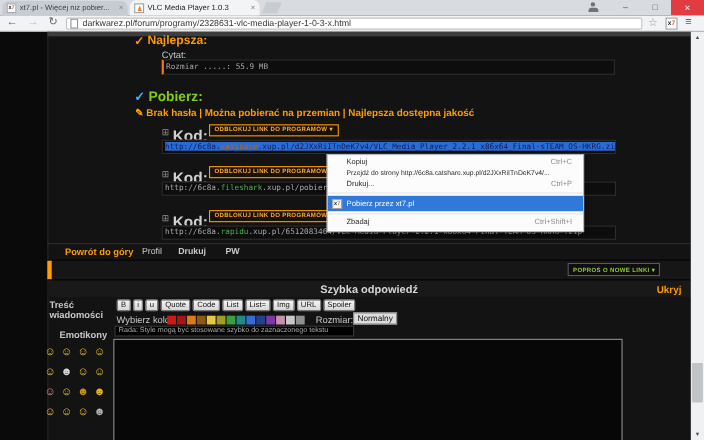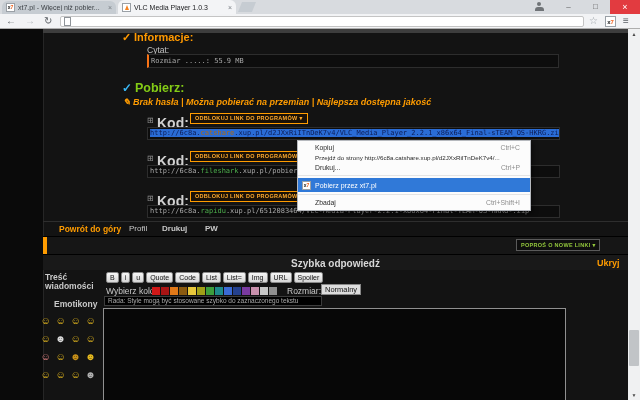--- a/index.html
+++ b/index.html
@@ -80,42 +80,43 @@
       <span>×</span>
     </div>
 </div>
 
 <div class="abs" id="toolbar">
   <span class="abs navico" style="left:6px;top:0">←</span>
   <span class="abs navico" style="left:25px;top:0;color:#b6babf">→</span>
   <span class="abs navico" style="left:44px;top:0">↻</span>
   <div class="abs" id="omnibox" style="left:60px;top:2px;width:524px;height:11px">
     <span class="docicon"></span>
+    <span id="urltext">darkwarez.pl/forum/programy/2328631-vlc-media-player-1-0-3-x.html</span>
   </div>
   <span class="abs" style="left:589px;top:1px;font-size:10px;color:#9aa0a6">☆</span>
   <span class="abs xt7badge" style="left:605px;top:2px;width:11px;height:11px;font-size:6px">
       <span>x</span>
       <span class="seven">7</span>
     </span>
   <span class="abs navico" style="left:623px;top:0">≡</span>
 </div>
 <div class="abs" style="left:0;top:28px;width:640px;height:1px;background:#aeaeae"></div>
 
 <div class="abs" id="post"></div>
 <div class="abs" style="left:43px;top:29px;width:585px;height:4px;background:#3d3d3d"></div>
 
 <span class="abs heading" style="left:122px;top:31px;font-size:11px;color:#ff9900">✓</span>
-<span class="abs heading" style="left:134px;top:31px;font-size:11px;color:#ff9900">Informacje:</span>
+<span class="abs heading" style="left:134px;top:31px;font-size:11px;color:#ff9900">Najlepsza:</span>
 
 <span class="abs" style="left:147px;top:45px;font-size:8.5px;font-weight:normal;color:#c4c4c4">Cytat:</span>
 <div class="abs code" style="left:147px;top:54px;width:412px;height:14px;border-left:2px solid #f97316;line-height:12px">Rozmiar .....: 55.9 MB</div>
 
 <span class="abs heading" style="left:122px;top:81px;font-size:12px;color:#38b7f5">✓</span>
 <span class="abs heading" style="left:135px;top:81px;font-size:12.5px;color:#84cc16">Pobierz:</span>
-<div class="abs" style="left:123px;top:97px;font-size:9px;font-style:italic;font-weight:bold;color:#ff9c00">
+<div class="abs" style="left:123px;top:97px;font-size:9px;font-weight:bold;color:#ff9c00">
   <span>✎</span>
   <span>Brak hasła | Można pobierać na przemian | Najlepsza dostępna jakość</span>
 </div>
 
 <span class="abs kodico" style="left:147px;top:116px">⊞</span>
 <span class="abs kodlabel" style="left:157px;top:115px">Kod:</span>
 <span class="abs unlock" style="left:190px;top:113px">
     <span>ODBLOKUJ LINK DO PROGRAMÓW</span>
     <span>▾</span>
   </span>

